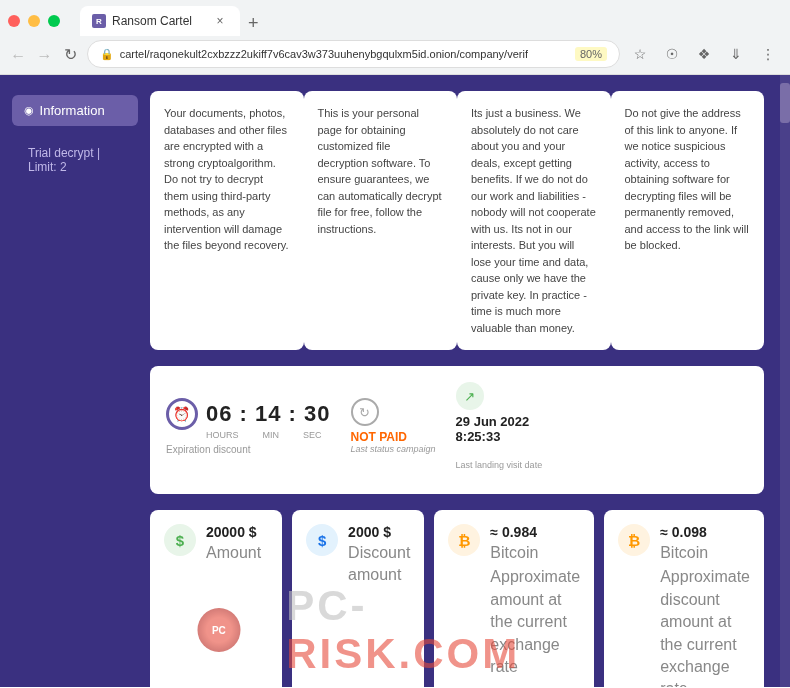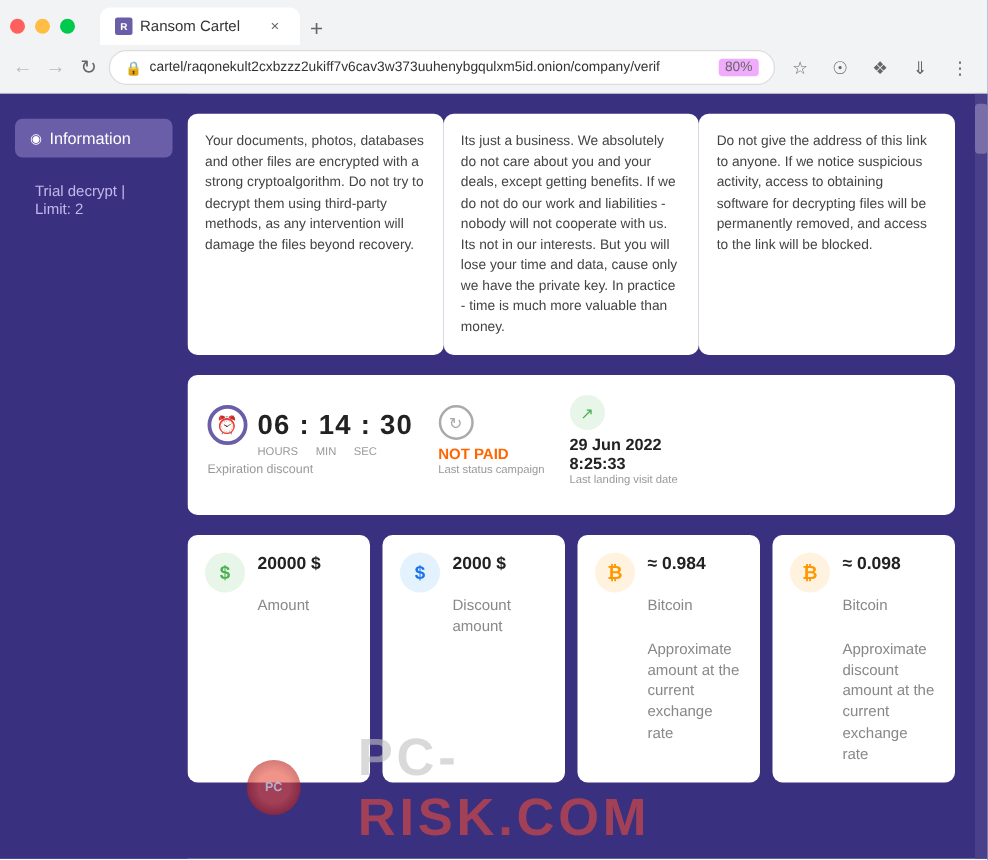--- a/index.html
+++ b/index.html
@@ -110,21 +110,21 @@
       border-radius: 20px;
       padding: 4px 12px;
       font-size: 12px;
       color: #333;
       border: 1px solid #ddd;
       gap: 6px;
       height: 28px;
     }
     .url-lock { color: #1a73e8; font-size: 11px; }
     .url-text { color: #333; font-size: 11px; flex: 1; overflow: hidden; text-overflow: ellipsis; white-space: nowrap; }
-    .url-zoom { color: #666; font-size: 11px; background: #f0abfc; padding: 1px 5px; border-radius: 3px; margin-left: 41px; }
+    .url-zoom { color: #666; font-size: 11px; background: #fef9c3; padding: 1px 5px; border-radius: 3px; margin-left: 41px; }
     .toolbar-icons {
       display: flex;
       gap: 4px;
       align-items: center;
     }
     .toolbar-icon {
       width: 28px; height: 28px;
       background: transparent;
       border: none;
       cursor: pointer;
@@ -233,21 +233,21 @@
       font-size: 14px;
     }
     .timer-value {
       font-size: 22px;
       font-weight: bold;
       color: #222;
       letter-spacing: 1px;
     }
     .timer-labels {
       display: flex;
-      gap: 14px;
+      gap: 24px;
       font-size: 9px;
       color: #999;
       text-transform: uppercase;
       margin-left: 40px;
     }
     .expiration-label {
       font-size: 10px;
       color: #999;
       margin-top: 4px;
     }
@@ -266,20 +266,21 @@
       margin-bottom: 4px;
     }
     .not-paid-badge {
       color: #ff6600;
       font-weight: bold;
       font-size: 12px;
     }
     .last-status-label {
       font-size: 9px;
       color: #999;
+      font-style: italic;
     }
     .date-section {
       display: flex;
       flex-direction: column;
       align-items: flex-start;
     }
     .trend-icon {
       width: 28px; height: 28px;
       background: #e8f5e9;
       border-radius: 50%;
@@ -289,20 +290,21 @@
       margin-bottom: 4px;
     }
     .date-value {
       font-size: 13px;
       font-weight: bold;
       color: #222;
     }
     .date-label {
       font-size: 9px;
       color: #999;
+      margin-top: 16px;
     }
 
     
     .amounts-row {
       display: flex;
       gap: 10px;
     }
     .amount-card {
       background: #fff;
       border-radius: 8px;
@@ -322,24 +324,24 @@
     }
     .amount-icon.green { background: #e8f5e9; color: #4caf50; }
     .amount-icon.blue { background: #e3f2fd; color: #1a73e8; }
     .amount-icon.orange { background: #fff3e0; color: #ff9800; }
     .amount-value {
       font-size: 14px;
       font-weight: bold;
       color: #222;
     }
     .amount-desc {
-      font-size: 12px;
+      font-size: 16px;
       color: #888;
       line-height: 1.4;
-      margin-top: 18px;
+      margin-top: 2px;
     }
 
     
     .scrollbar {
       width: 10px;
       background: #4a408a;
       display: flex;
       flex-direction: column;
     }
     .scrollbar-thumb {
@@ -397,20 +399,23 @@
     <div class="sidebar-item sub">
       <span>Trial decrypt | Limit: 2</span>
     </div>
   </div>
 
   <div class="main-content">
 
     <div class="cards-row">
       <div class="card">
         <span>Your documents, photos, databases and other files are encrypted with a strong cryptoalgorithm. Do not try to decrypt them using third-party methods, as any intervention will damage the files beyond recovery.</span>
+      </div>
+      <div class="card">
+        <span>This is your personal page for obtaining customized file decryption software. To ensure guarantees, we can automatically decrypt file for free, follow the instructions.</span>
       </div>
       <div class="card">
         <span>Its just a business. We absolutely do not care about you and your deals, except getting benefits. If we do not do our work and liabilities - nobody will not cooperate with us. Its not in our interests. But you will lose your time and data, cause only we have the private key. In practice - time is much more valuable than money.</span>
       </div>
       <div class="card">
         <span>Do not give the address of this link to anyone. If we notice suspicious activity, access to obtaining software for decrypting files will be permanently removed, and access to the link will be blocked.</span>
       </div>
     </div>
 
     <div class="status-panel">

